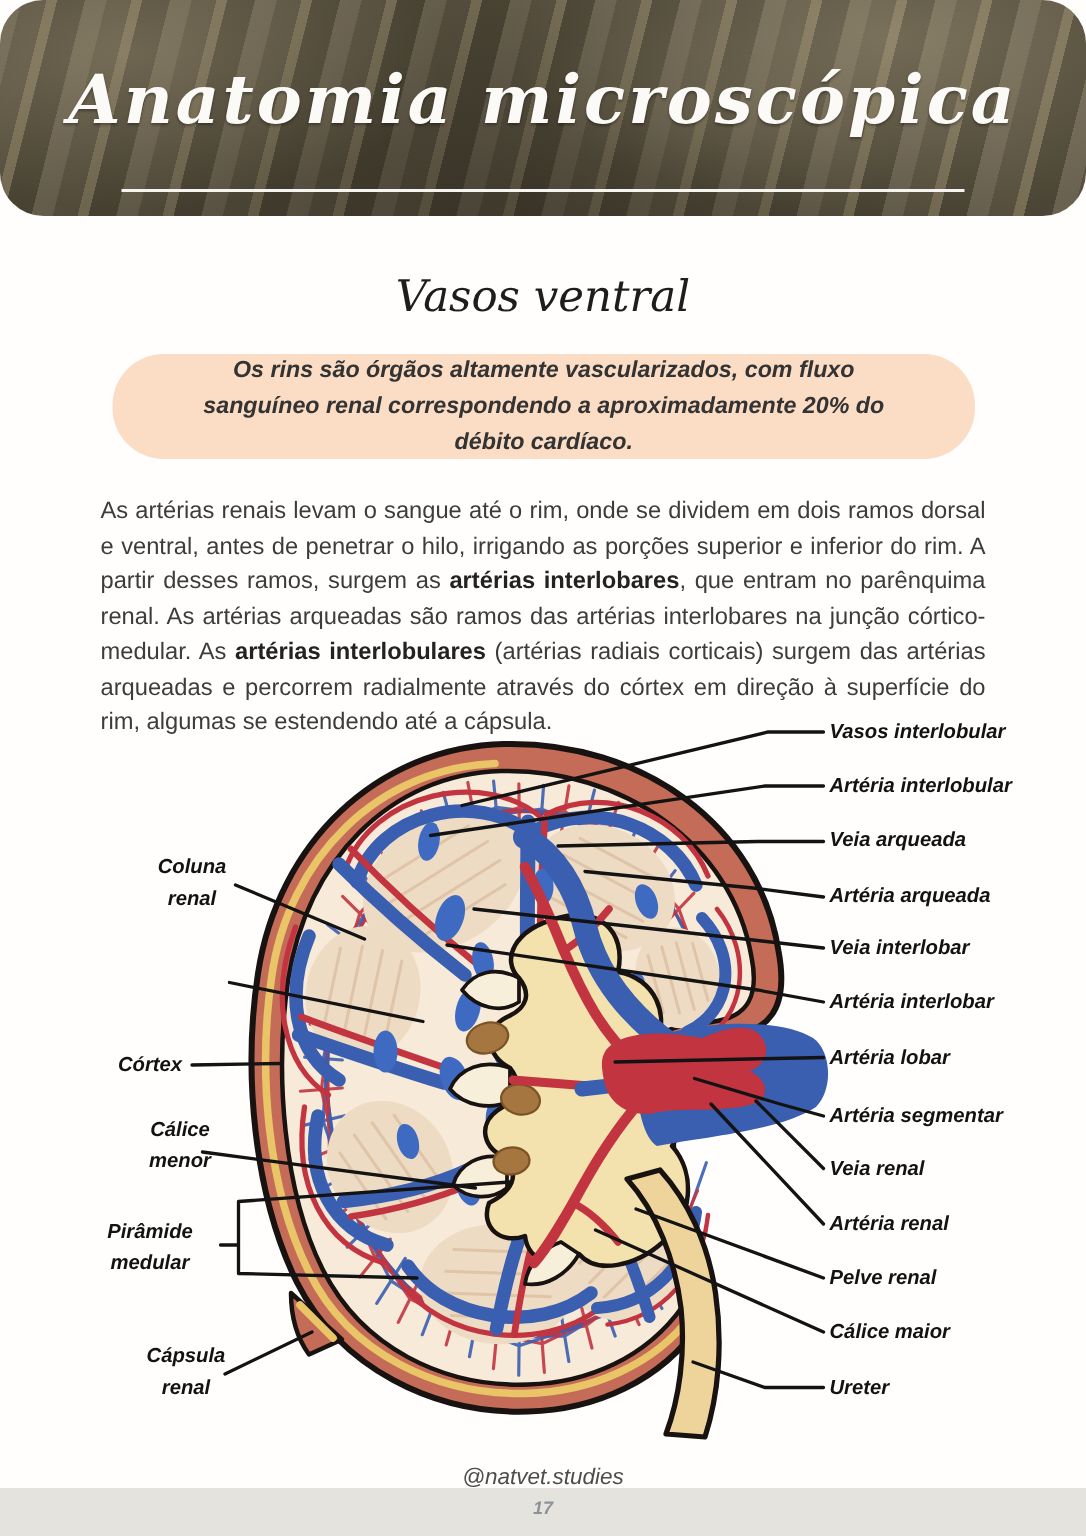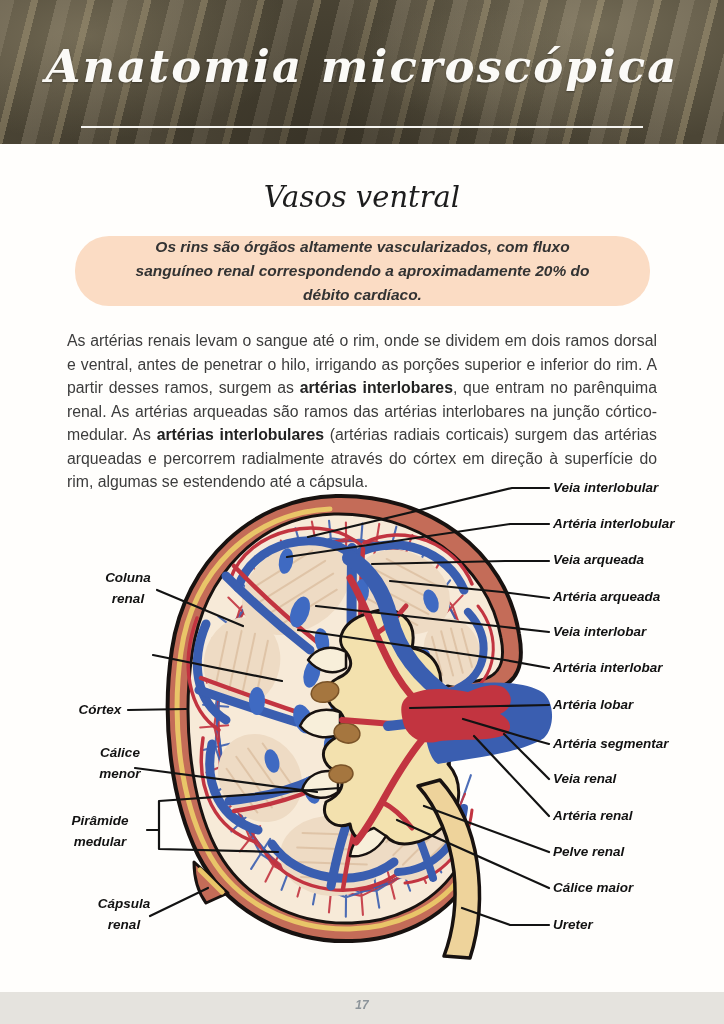--- a/index.html
+++ b/index.html
@@ -7,21 +7,21 @@
         font-family:"Liberation Sans", sans-serif;}
 
   
   .header{position:absolute;left:0;top:0;width:724px;height:144px;
     background:
       radial-gradient(ellipse 320px 160px at 12% 25%, rgba(170,158,128,.38), transparent 65%),
       radial-gradient(ellipse 420px 200px at 82% 18%, rgba(196,184,152,.32), transparent 60%),
       radial-gradient(ellipse 520px 240px at 45% 100%, rgba(34,30,22,.45), transparent 70%),
       radial-gradient(ellipse 260px 120px at 65% 55%, rgba(150,140,112,.25), transparent 60%),
       repeating-linear-gradient(104deg,#6a6250 0 14px,#57503f 14px 30px,#786e56 30px 37px,#4b4535 37px 55px),
-      #57503f;}
+      #57503f; border-radius: 29px;}
   .title{margin:0;padding-top:40px;text-align:center;
     font-family:"DejaVu Serif", serif;font-style:italic;font-weight:700;
     font-size:45px;letter-spacing:2px;color:#fbfaf7;text-shadow:0 1px 2px rgba(0,0,0,.35);}
   .title-rule{position:absolute;left:81px;right:81px;top:126px;height:2px;background:#f5f4f0;}
 
   
   .subtitle{position:absolute;top:180px;left:0;width:724px;text-align:center;
     font-family:"DejaVu Serif", serif;font-style:italic;font-size:29px;color:#1d1d1d;}
   .callout{position:absolute;top:236px;left:75px;width:575px;height:70px;box-sizing:border-box;
     background:#fbdcc4;border-radius:34px;display:flex;align-items:center;justify-content:center;
@@ -286,37 +286,38 @@
       <path class="leader" d="M549,925 L510,925 L462,908"></path>
       <path class="leader" d="M157,590 L243,626"></path>
       <path class="leader" d="M153,655 L282,681"></path>
       <path class="leader" d="M128,710 L186,709"></path>
       <path class="leader" d="M135,768 L317,792"></path>
       <path class="leader" d="M147,830 L159,830 M159,801 L159,849 M159,801 L340,788 M159,849 L278,852"></path>
       <path class="leader" d="M150,916 L208,888"></path>
     </g>
   </svg>
 
-  <div class="rlabel" style="top:480px">Veia interlobular</div>
+  <div class="rlabel" style="top:480px">Vasos interlobular</div>
   <div class="rlabel" style="top:516px">Artéria interlobular</div>
   <div class="rlabel" style="top:552px">Veia arqueada</div>
   <div class="rlabel" style="top:589px">Artéria arqueada</div>
   <div class="rlabel" style="top:624px">Veia interlobar</div>
   <div class="rlabel" style="top:660px">Artéria interlobar</div>
   <div class="rlabel" style="top:697px">Artéria lobar</div>
   <div class="rlabel" style="top:736px">Artéria segmentar</div>
   <div class="rlabel" style="top:771px">Veia renal</div>
   <div class="rlabel" style="top:808px">Artéria renal</div>
   <div class="rlabel" style="top:844px">Pelve renal</div>
   <div class="rlabel" style="top:880px">Cálice maior</div>
   <div class="rlabel" style="top:917px">Ureter</div>
 
   <div class="llabel" style="left:90px;top:567px;width:76px">Coluna renal</div>
   <div class="llabel" style="left:72px;top:699px;width:56px">Córtex</div>
   <div class="llabel" style="left:82px;top:742px;width:76px">Cálice menor</div>
   <div class="llabel" style="left:56px;top:810px;width:88px">Pirâmide medular</div>
   <div class="llabel" style="left:84px;top:893px;width:80px">Cápsula renal</div>
 
+  <div class="handle">@natvet.studies</div>
   <div class="pagebar">
     <div class="pagenum">17</div>
   </div>
 
 </div>
 
 </body></html>

